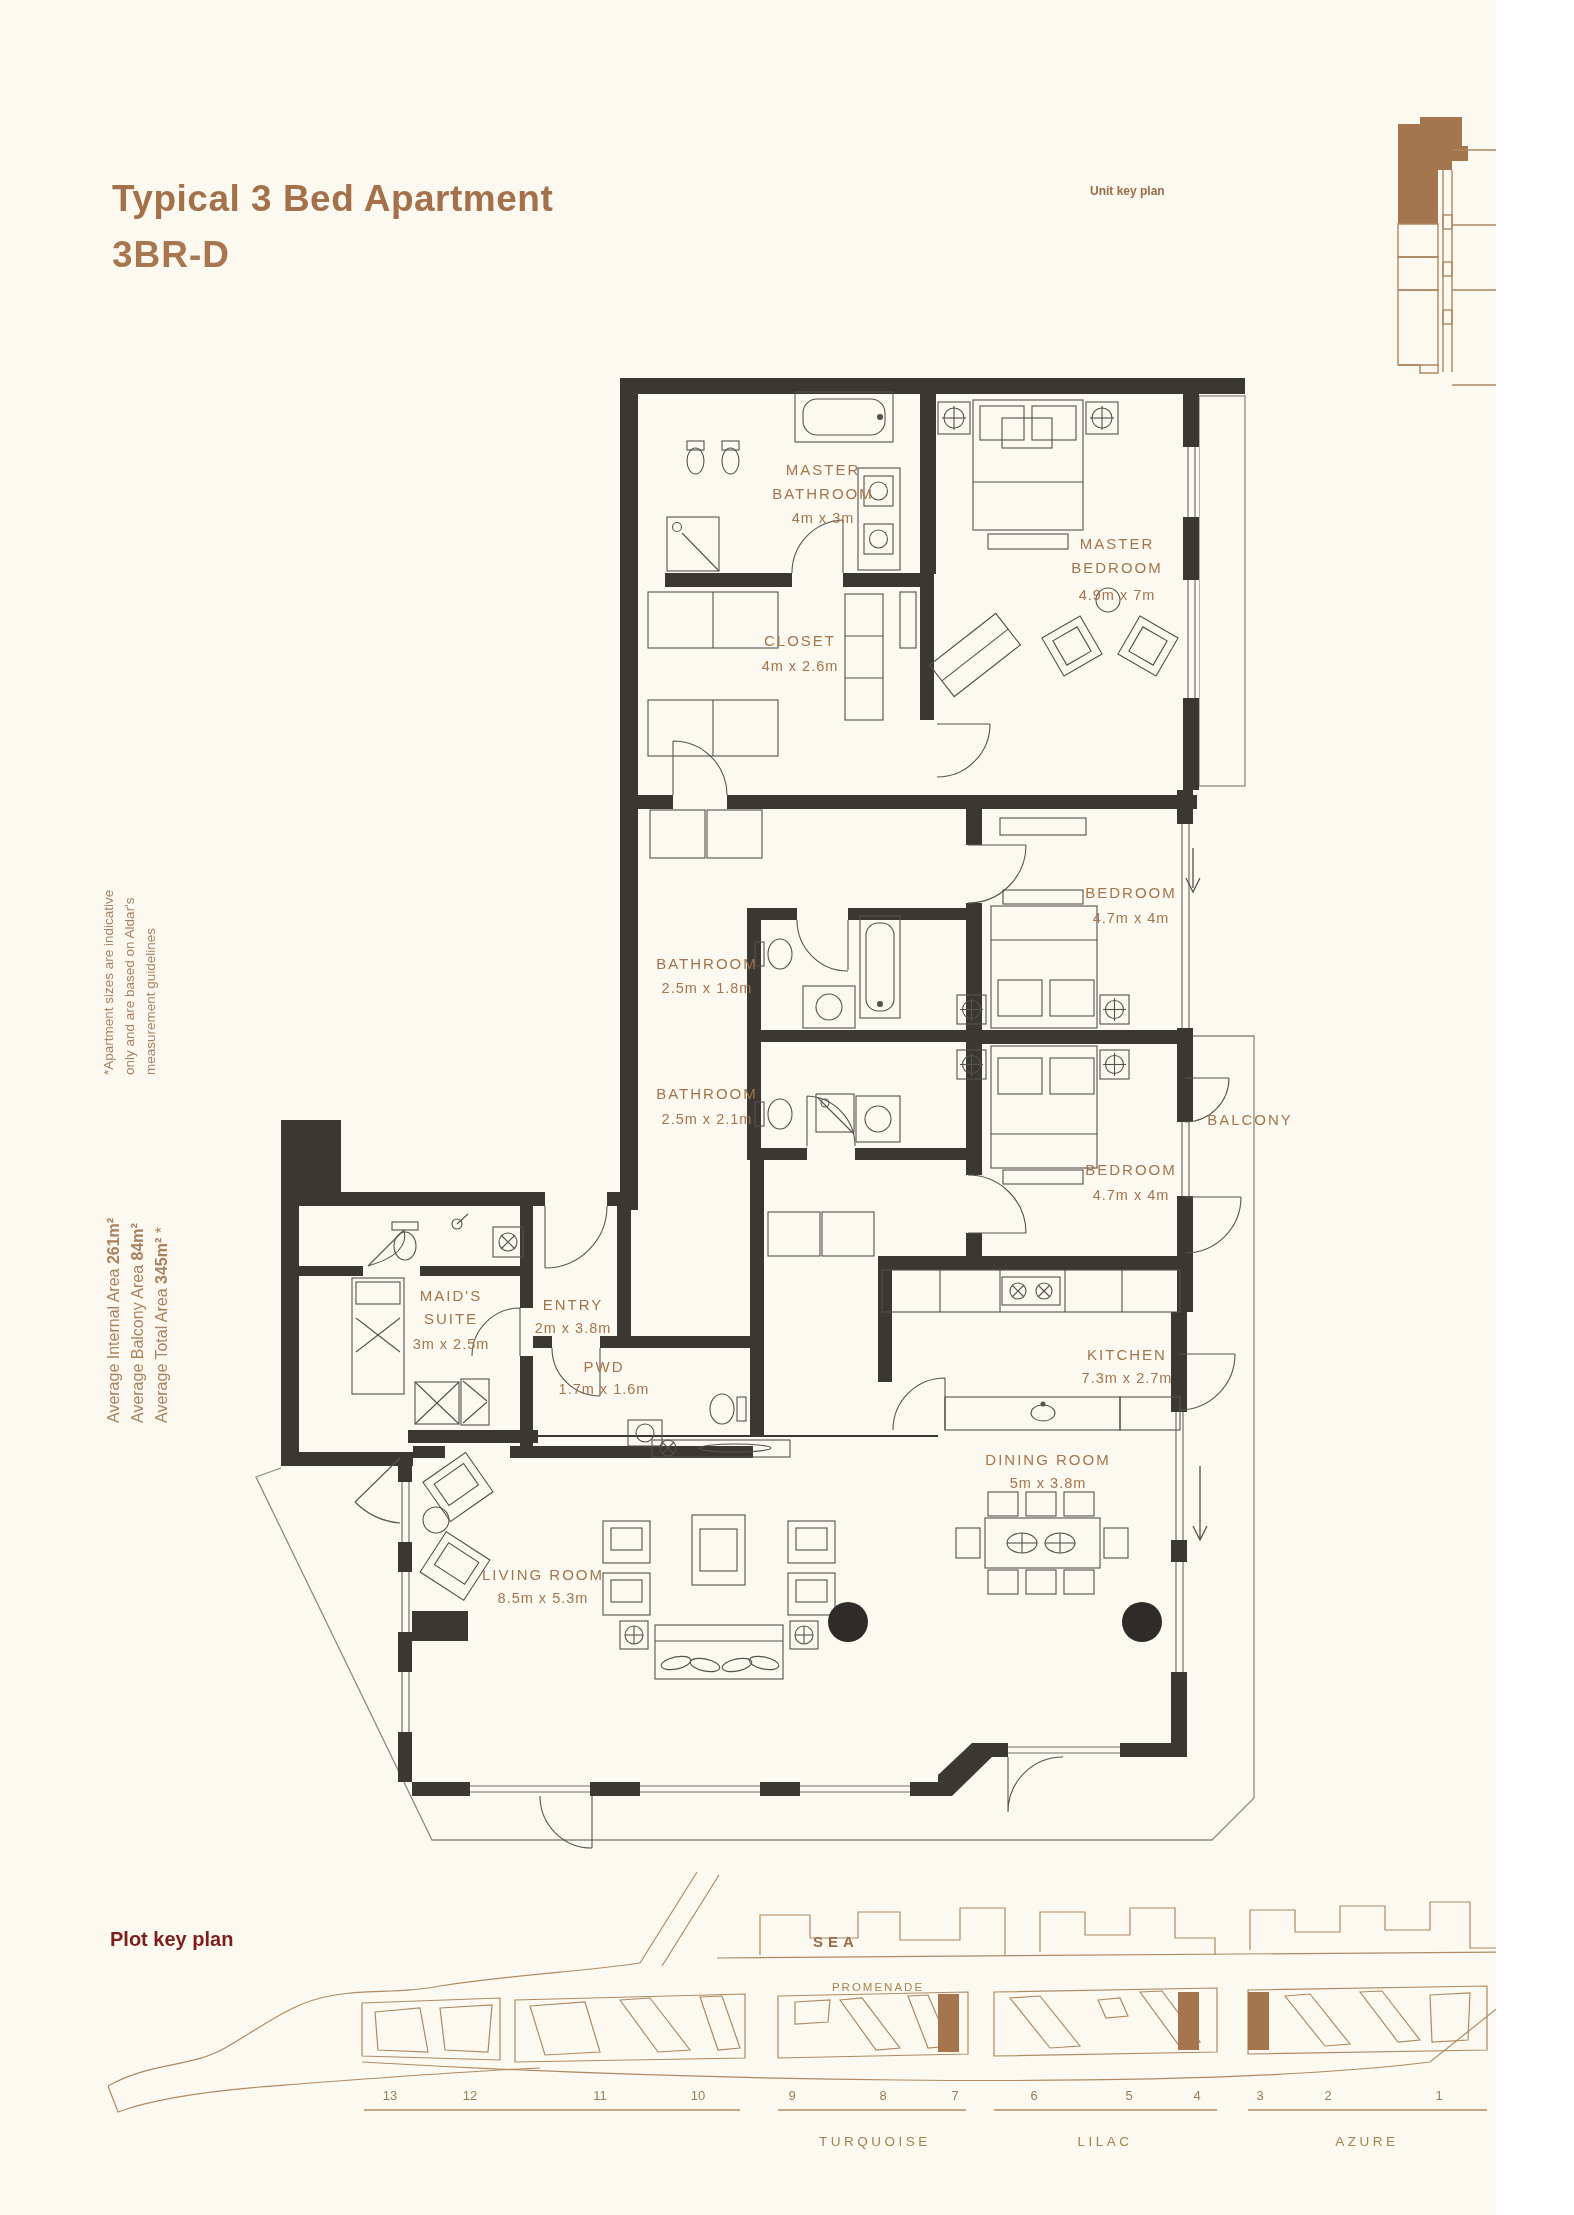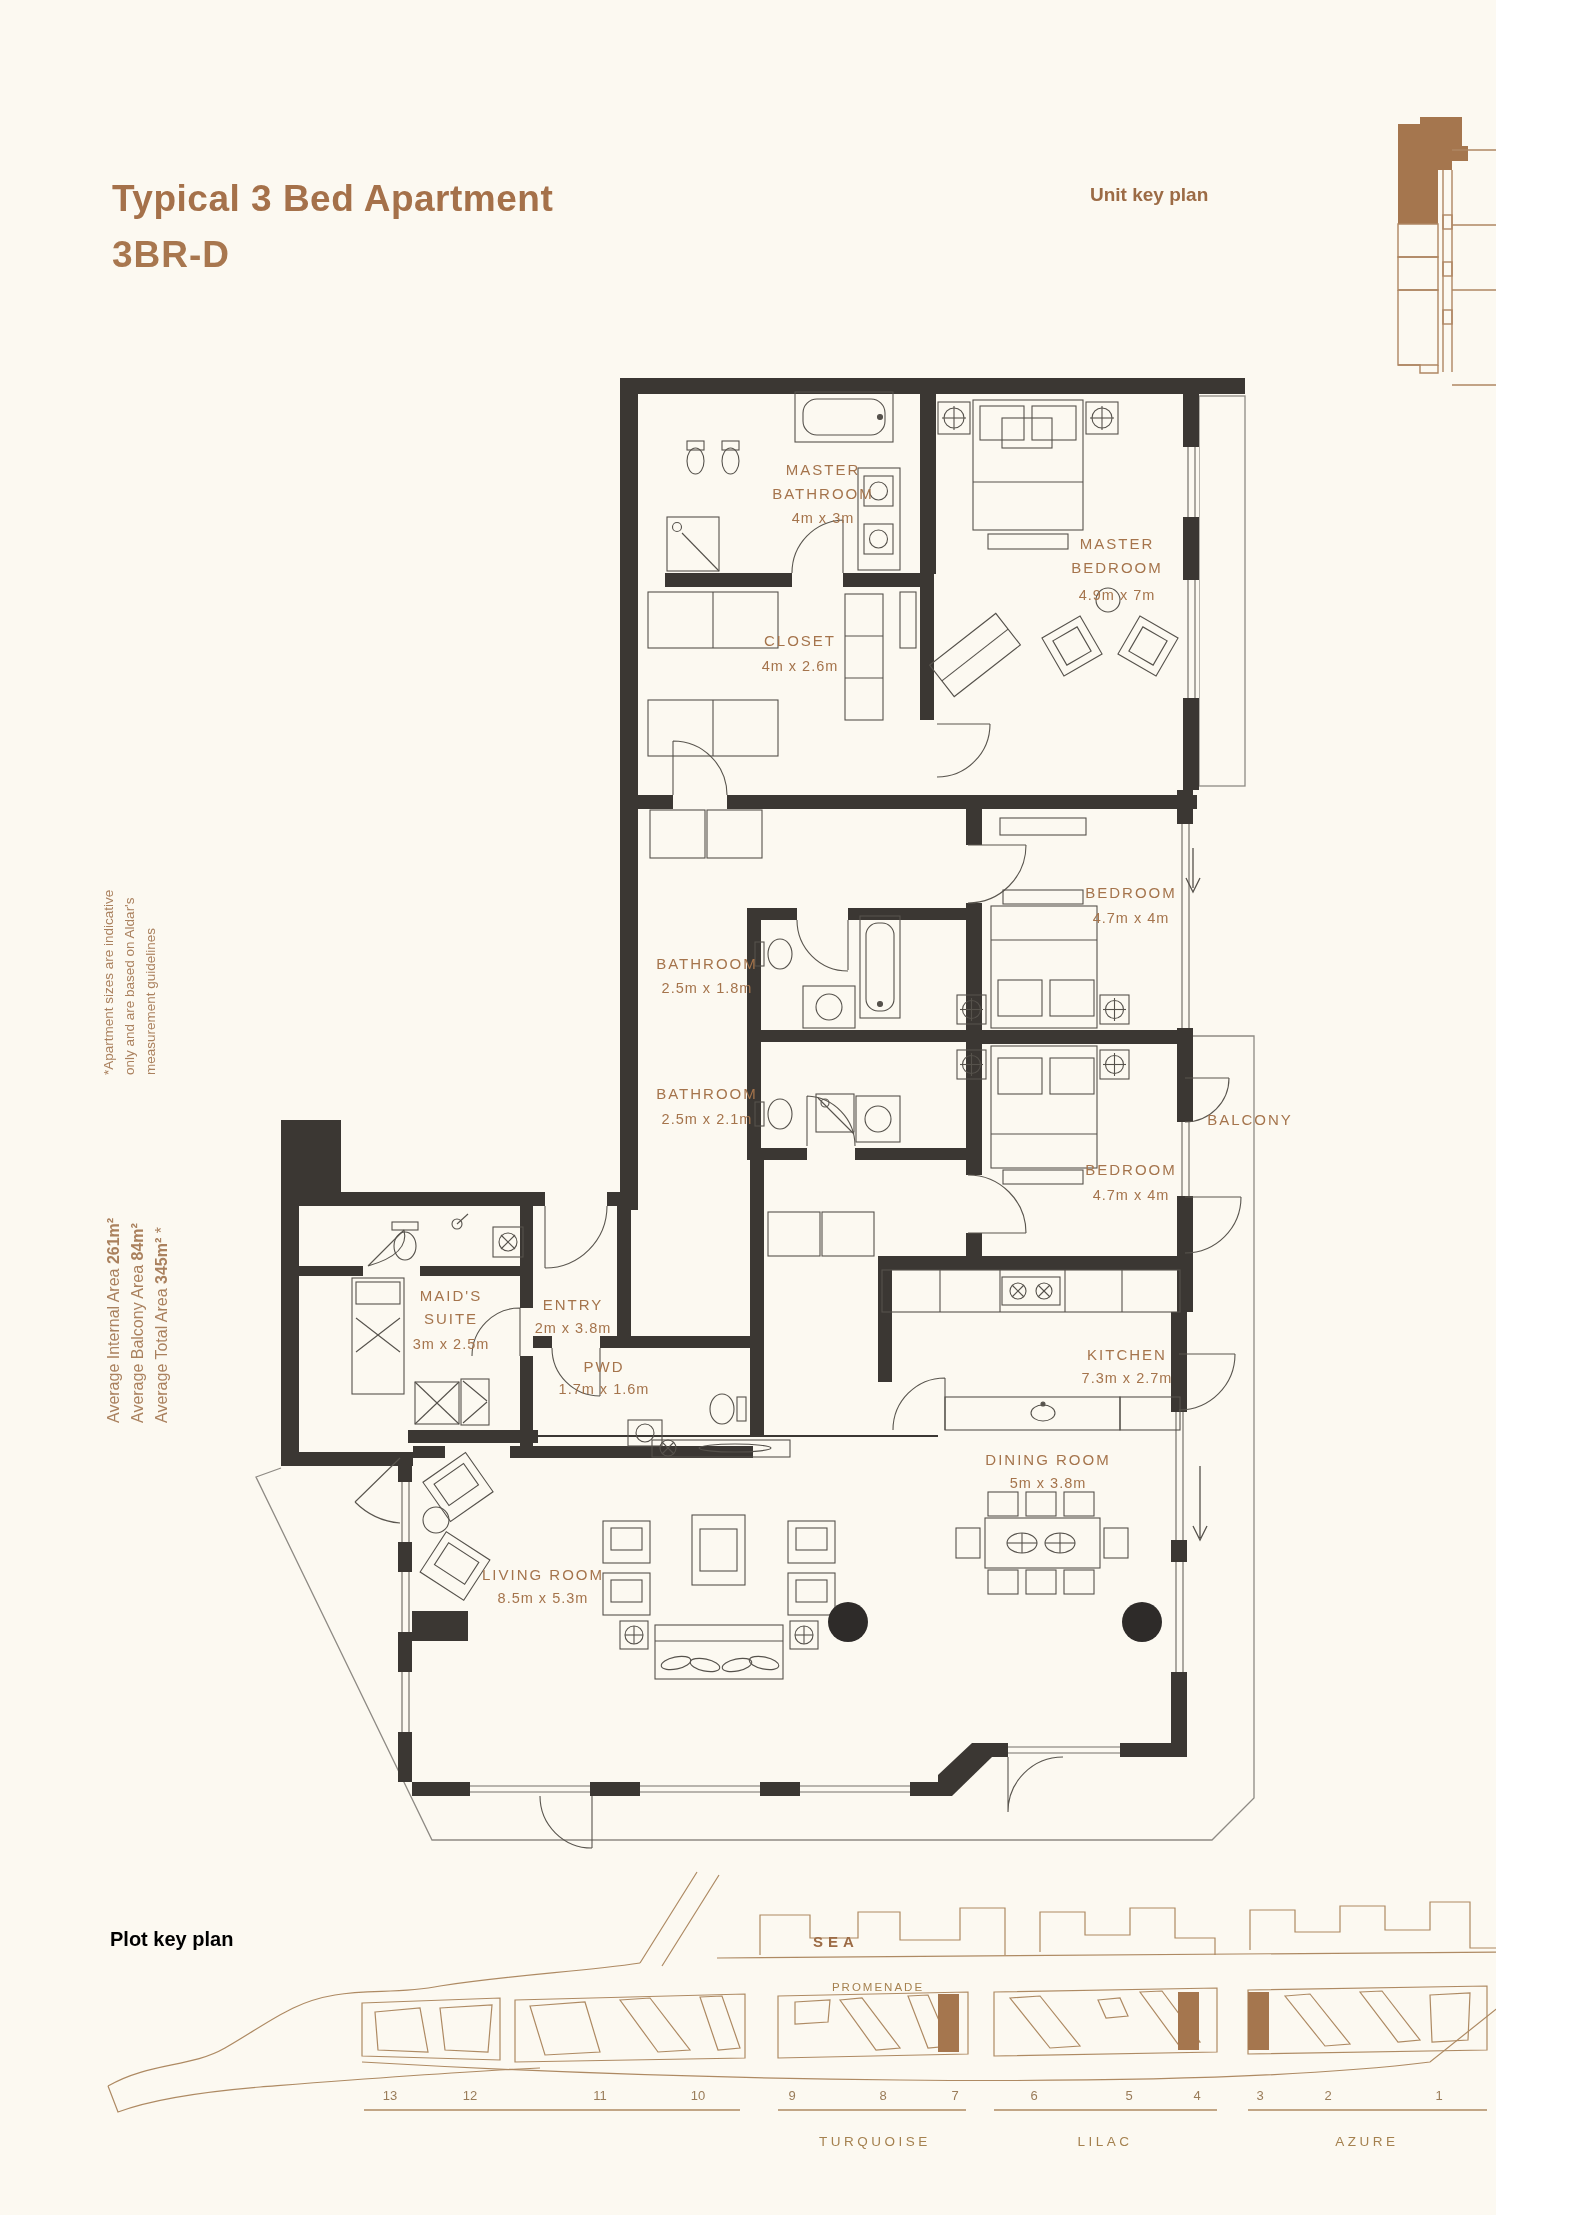--- a/index.html
+++ b/index.html
@@ -1,22 +1,22 @@
 <!DOCTYPE html>
 <html><head>
 <meta charset="utf-8">
 <style>
   html,body{margin:0;padding:0;}
   body{font-family:"Liberation Sans",sans-serif;}
   #page{position:relative;width:1496px;height:2215px;background:#FCF9F1;overflow:hidden;}
   #plan-svg{position:absolute;left:0;top:0;}
   .hdr-title{position:absolute;left:112px;top:178px;font-size:37px;font-weight:700;color:#A5714A;letter-spacing:.5px;}
   .hdr-sub{position:absolute;left:112px;top:234px;font-size:37px;font-weight:700;color:#A8774F;letter-spacing:1px;}
-  .ukp-label{position:absolute;left:1090px;top:184px;font-size:19px;font-weight:700;color:#9C6B45;}
-  .pkp-label{position:absolute;left:110px;top:1928px;font-size:20px;font-weight:700;color:#000000;}
+  .ukp-label{position:absolute;left:1090px;top:184px;font-size:12px;font-weight:700;color:#9C6B45;}
+  .pkp-label{position:absolute;left:110px;top:1928px;font-size:20px;font-weight:700;color:#7f1d1d;}
   .vtext{position:absolute;transform:rotate(-90deg);transform-origin:50% 50%;color:#AA815E;}
   .vnote{left:-20px;top:893px;width:300px;height:64px;font-size:13.5px;line-height:21px;}
   .vareas{left:-27px;top:1222px;width:330px;height:72px;font-size:16px;line-height:24px;}
   .vareas b{font-weight:700;}
   .vtext span{display:inline;}
   .vtext .ln{display:block;}
   svg text{font-family:"Liberation Sans",sans-serif;}
   .rname{fill:#A5744C;font-size:15px;letter-spacing:2px;}
   .rdims{fill:#A5744C;font-size:14.5px;letter-spacing:1px;}
   .pnum{fill:#9A7C59;font-size:13px;}

